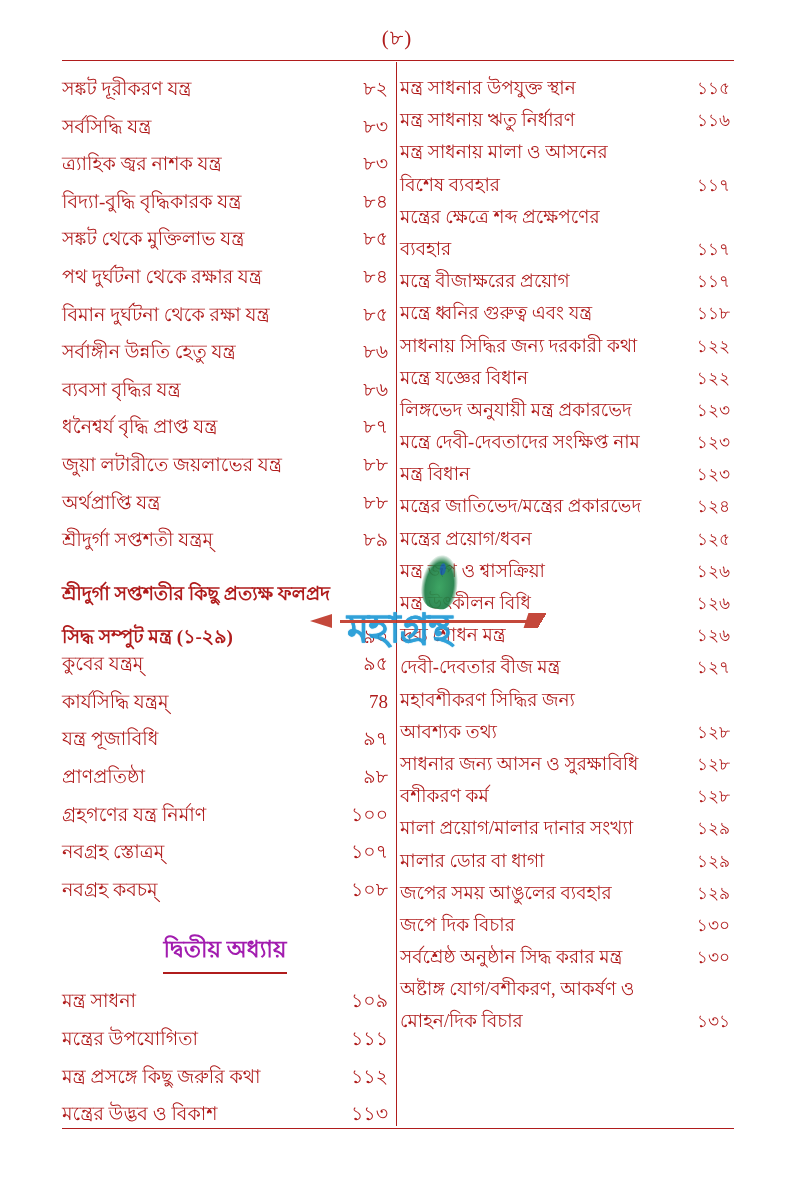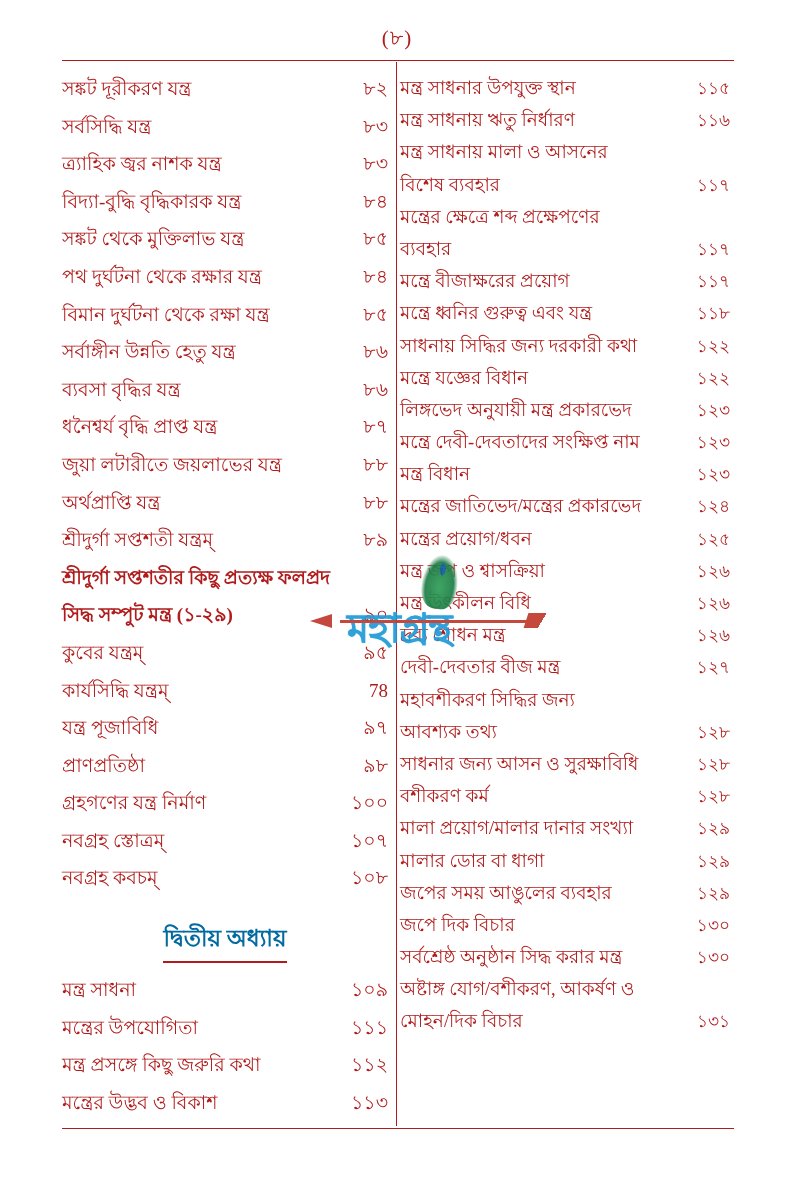--- a/index.html
+++ b/index.html
@@ -85,23 +85,23 @@
     margin-top: 18px;
     margin-bottom: 14px;
     text-align: center;
   }
   .chapter-head .ch-text {
     display: inline-block;
     font-size: 23px;
     font-weight: bold;
     border-bottom: 2px solid #b01c1c;
     padding-bottom: 2px;
-    color: #0369a1;
-  }
-  .bold-entry .title { font-weight: bold; }
+    color: #a21caf;
+  }
+  .bold-entry .title { font-weight: bold; margin-top: 16px; }
 
   .watermark {
     position: absolute;
     left: 300px;
     top: 555px;
     width: 300px;
     height: 120px;
     pointer-events: none;
     z-index: 5;
     opacity: 0.92;

